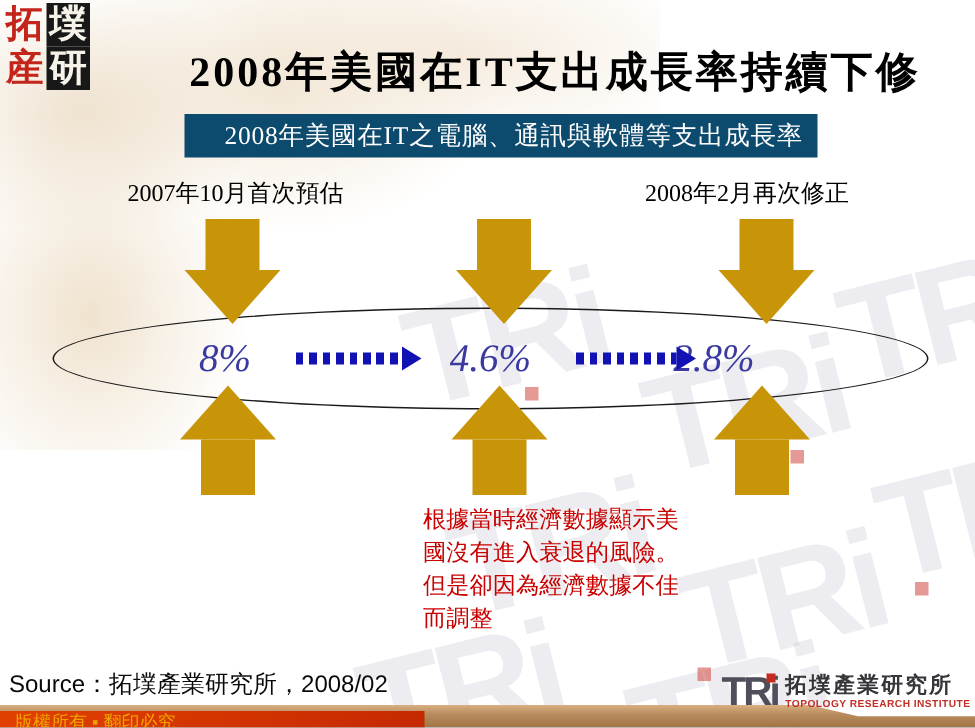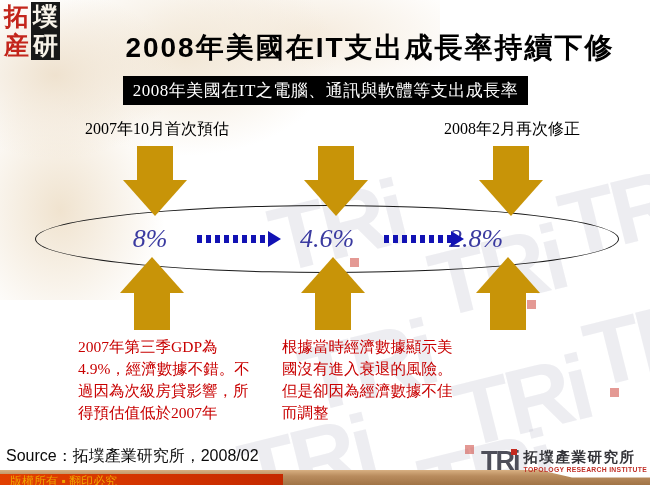--- a/index.html
+++ b/index.html
@@ -21,30 +21,30 @@
 
   
   .corner-logo{position:absolute;left:2px;top:2px;z-index:2;display:grid;
       grid-template-columns:29px 29px;grid-template-rows:29px 29px;
       font-family:"Liberation Serif","DejaVu Serif",serif;font-weight:bold;
       font-size:25px;line-height:29px;text-align:center;}
   .cell-dark{background:#181818;color:#F7F2E8;}
   .cell-red{color:#C3251B;}
 
   .title{position:absolute;left:100px;top:10px;width:540px;z-index:2;text-align:center;
-      font-family:Liberation Sans, sans-serif;font-weight:bold;font-size:28px;
+      font-family:Liberation Serif, serif;font-weight:bold;font-size:28px;
       letter-spacing:2px;color:#000;}
 
   .banner{position:absolute;left:123px;top:76px;width:405px;height:29px;z-index:2;
-      background:#000000;color:#FFFFFF;text-align:center;line-height:29px;
-      font-family:"Liberation Serif",serif;font-size:17px;letter-spacing:0.5px;}
+      background:#0c4a6e;color:#FFFFFF;text-align:center;line-height:29px;
+      font-family:"Liberation Serif",serif;font-size:17px;letter-spacing:0.5px;padding-left:17px;}
 
   .date-label{position:absolute;top:119px;width:210px;z-index:2;text-align:center;
       font-family:"Liberation Serif",serif;font-size:16px;color:#000;}
-  .dl1{left:52px}.dl2{left:232px}.dl3{left:407px}
+  .dl1{left:52px}.dl2{left:232px}.dl3{left:393px}
 
   .arrow{position:absolute;z-index:3;display:flex;flex-direction:column;align-items:center;}
   .shaft{width:36px;height:34px;background:#C89408;}
   .shaft-up{width:36px;height:37px;background:#C89408;}
   .head-down{width:0;height:0;border-left:32px solid transparent;border-right:32px solid transparent;
       border-top:36px solid #C89408;}
   .head-up{width:0;height:0;border-left:32px solid transparent;border-right:32px solid transparent;
       border-bottom:36px solid #C89408;}
   .arrow-down{top:146px;} .a1{left:123px}.a2{left:304px}.a3{left:479px}
   .arrow-up{top:257px;}   .u1{left:120px}.u2{left:301px}.u3{left:476px}
@@ -156,21 +156,20 @@
   </div>
   <div class="arrow arrow-up u2">
     <div class="head-up"></div>
     <div class="shaft-up"></div>
   </div>
   <div class="arrow arrow-up u3">
     <div class="head-up"></div>
     <div class="shaft-up"></div>
   </div>
 
-  <div class="note n1">2007年第三季GDP為4.9%，經濟數據不錯。不過因為次級房貸影響，所得預估值低於2007年</div>
   <div class="note n2">根據當時經濟數據顯示美國沒有進入衰退的風險。但是卻因為經濟數據不佳而調整</div>
 
   <div class="source">Source：拓墣產業研究所，2008/02</div>
 
   <div class="strip">
     <div class="strip-tan"></div>
     <div class="strip-red">
       <div class="copyright">版權所有 ▪ 翻印必究</div>
     </div>
   </div>

